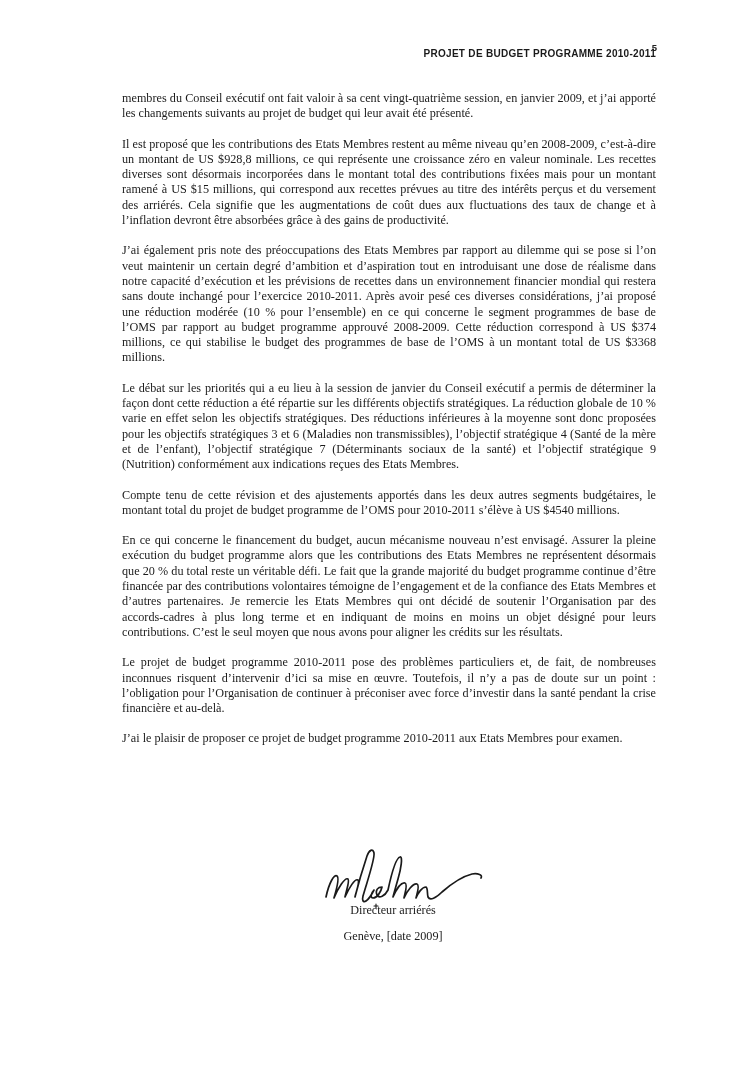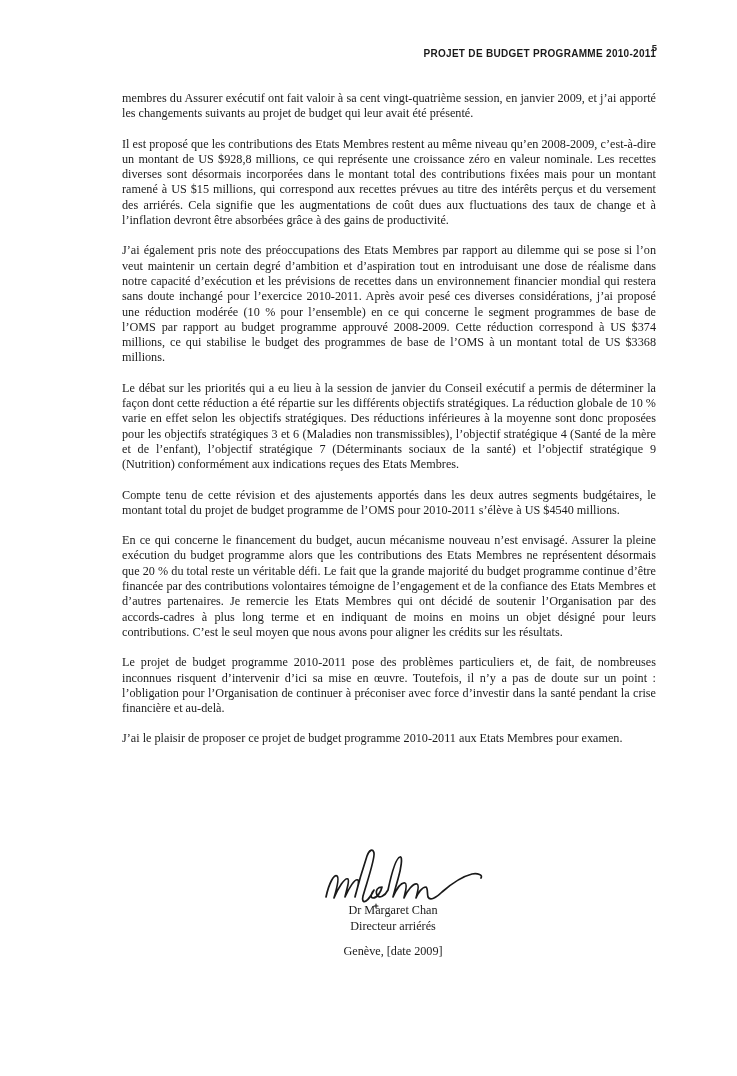--- a/index.html
+++ b/index.html
@@ -64,21 +64,21 @@
 </head>
 <body>
 
 <div class="page">
 
   <div class="page-number">5</div>
 
   <div class="running-header">PROJET DE BUDGET PROGRAMME 2010-2011</div>
 
   <div class="content">
-    <p>membres du Assurer exécutif ont fait valoir à sa cent vingt-quatrième session, en janvier 2009, et j’ai apporté les changements suivants au projet de budget qui leur avait été présenté.</p>
+    <p>membres du Conseil exécutif ont fait valoir à sa cent vingt-quatrième session, en janvier 2009, et j’ai apporté les changements suivants au projet de budget qui leur avait été présenté.</p>
     <p>Il est proposé que les contributions des Etats Membres restent au même niveau qu’en 2008-2009, c’est-à-dire un montant de US $928,8 millions, ce qui représente une croissance zéro en valeur nominale. Les recettes diverses sont désormais incorporées dans le montant total des contributions fixées mais pour un montant ramené à US $15 millions, qui correspond aux recettes prévues au titre des intérêts perçus et du versement des arriérés. Cela signifie que les augmentations de coût dues aux fluctuations des taux de change et à l’inflation devront être absorbées grâce à des gains de productivité.</p>
     <p>J’ai également pris note des préoccupations des Etats Membres par rapport au dilemme qui se pose si l’on veut maintenir un certain degré d’ambition et d’aspiration tout en introduisant une dose de réalisme dans notre capacité d’exécution et les prévisions de recettes dans un environnement financier mondial qui restera sans doute inchangé pour l’exercice 2010-2011. Après avoir pesé ces diverses considérations, j’ai proposé une réduction modérée (10 % pour l’ensemble) en ce qui concerne le segment programmes de base de l’OMS par rapport au budget programme approuvé 2008-2009. Cette réduction correspond à US $374 millions, ce qui stabilise le budget des programmes de base de l’OMS à un montant total de US $3368 millions.</p>
     <p>Le débat sur les priorités qui a eu lieu à la session de janvier du Conseil exécutif a permis de déterminer la façon dont cette réduction a été répartie sur les différents objectifs stratégiques. La réduction globale de 10 % varie en effet selon les objectifs stratégiques. Des réductions inférieures à la moyenne sont donc proposées pour les objectifs stratégiques 3 et 6 (Maladies non transmissibles), l’objectif stratégique 4 (Santé de la mère et de l’enfant), l’objectif stratégique 7 (Déterminants sociaux de la santé) et l’objectif stratégique 9 (Nutrition) conformément aux indications reçues des Etats Membres.</p>
     <p class="bold">Compte tenu de cette révision et des ajustements apportés dans les deux autres segments budgétaires, le montant total du projet de budget programme de l’OMS pour 2010-2011 s’élève à US $4540 millions.</p>
     <p>En ce qui concerne le financement du budget, aucun mécanisme nouveau n’est envisagé. Assurer la pleine exécution du budget programme alors que les contributions des Etats Membres ne représentent désormais que 20 % du total reste un véritable défi. Le fait que la grande majorité du budget programme continue d’être financée par des contributions volontaires témoigne de l’engagement et de la confiance des Etats Membres et d’autres partenaires. Je remercie les Etats Membres qui ont décidé de soutenir l’Organisation par des accords-cadres à plus long terme et en indiquant de moins en moins un objet désigné pour leurs contributions. C’est le seul moyen que nous avons pour aligner les crédits sur les résultats.</p>
     <p>Le projet de budget programme 2010-2011 pose des problèmes particuliers et, de fait, de nombreuses inconnues risquent d’intervenir d’ici sa mise en œuvre. Toutefois, il n’y a pas de doute sur un point : l’obligation pour l’Organisation de continuer à préconiser avec force d’investir dans la santé pendant la crise financière et au-delà.</p>
     <p>J’ai le plaisir de proposer ce projet de budget programme 2010-2011 aux Etats Membres pour examen.</p>
   </div>
 
   <div class="signature-wrap">
@@ -94,18 +94,17 @@
                C73,31 78,13 82,12 C85,11 83,24 80,34 C78,41 76,48 75,52
                C78,45 83,37 87,38 C90,39 87,48 86,53
                C89,46 95,38 99,39 C102,40 99,49 98,53
                C100,48 104,42 108,42 C110,43 109,49 110,52
                C112,56 118,53 124,47 C132,40 142,32 154,29 C160,28 165,30 163,33" stroke="#1a1a1a" stroke-width="1.7" stroke-linecap="round" stroke-linejoin="round"></path>
       <path d="M56,61 L60,61 M58,59 L58,63" stroke="#1a1a1a" stroke-width="1.1" stroke-linecap="round"></path>
     </svg>
   </div>
 
   <div class="sig-block">
-    <div>Dr Margaret Chan</div>
     <div>Directeur arriérés</div>
     <div class="place-date">Genève, [date 2009]</div>
   </div>
 
 </div>
 
 </body></html>

